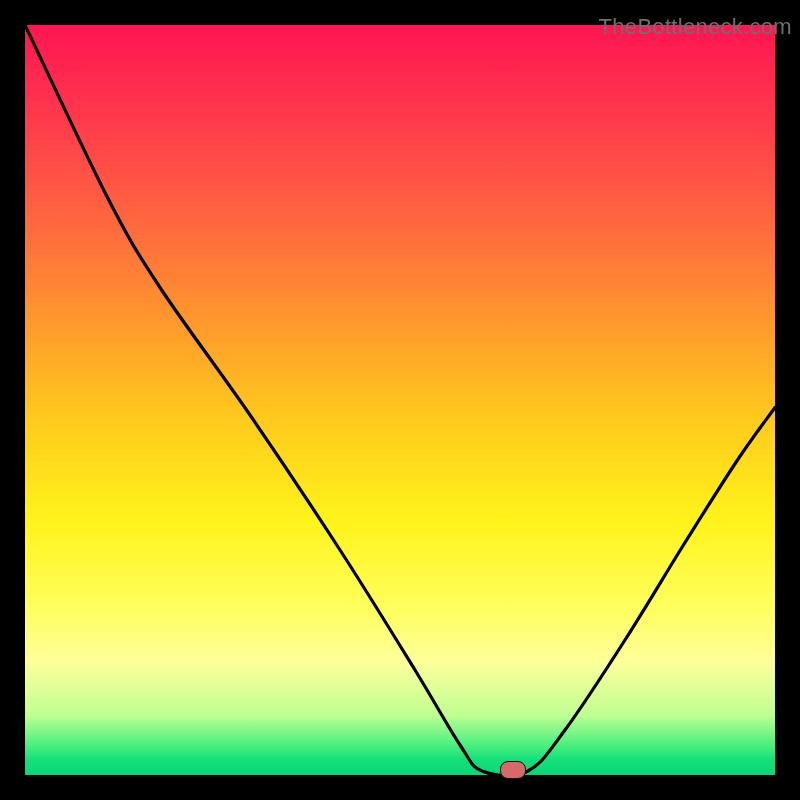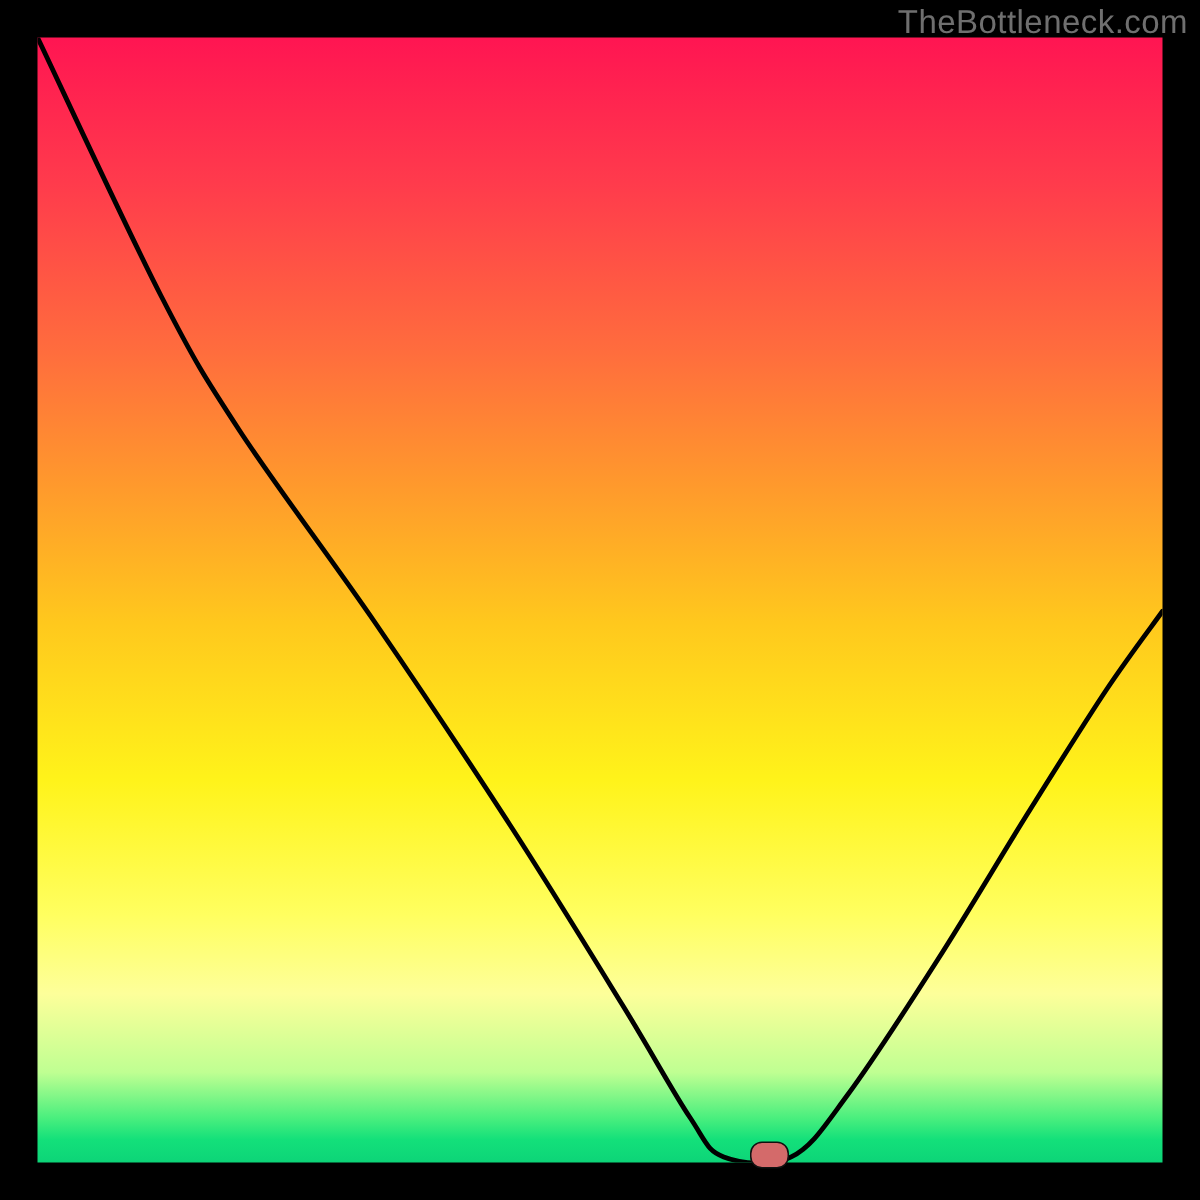--- a/index.html
+++ b/index.html
@@ -36,21 +36,21 @@
       #ffff60 78%,
       #fdff9a 85%,
       #bfff92 92%,
       #4bef7e 96%,
       #13e07a 98%,
       #0dd478 100%
     );
   }
   .watermark {
     position: absolute;
-    top: 2px;
+    top: 14px;
     right: 8px;
     color: #6f6f6f;
     font-size: 22px;
     font-weight: 500;
     letter-spacing: 0.3px;
   }
   svg.curve {
     position: absolute;
     left: 0;
     top: 0;

